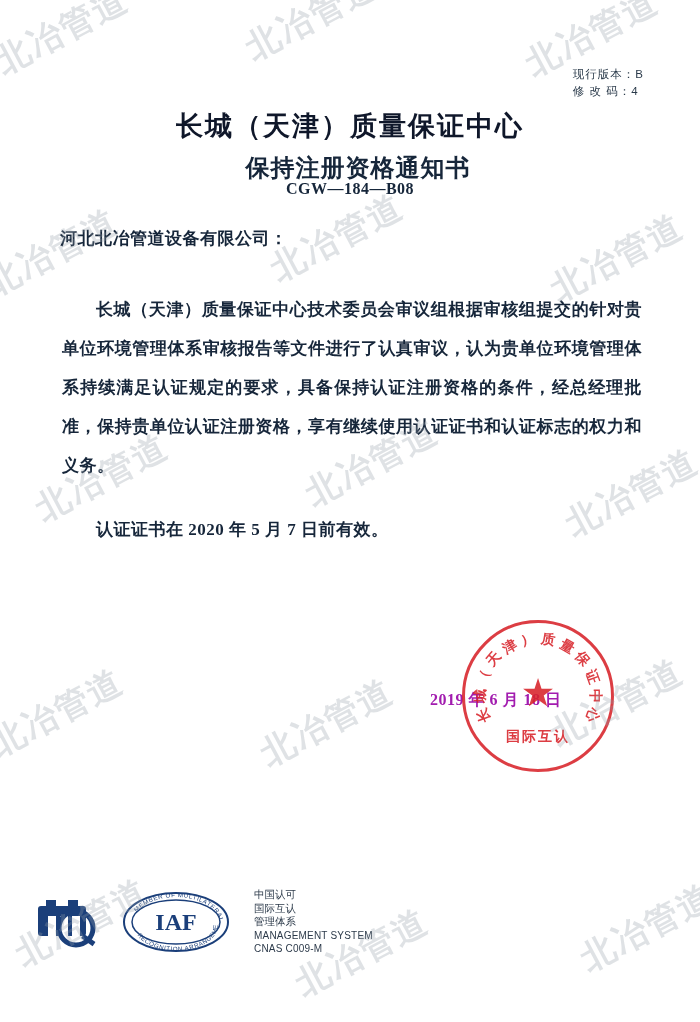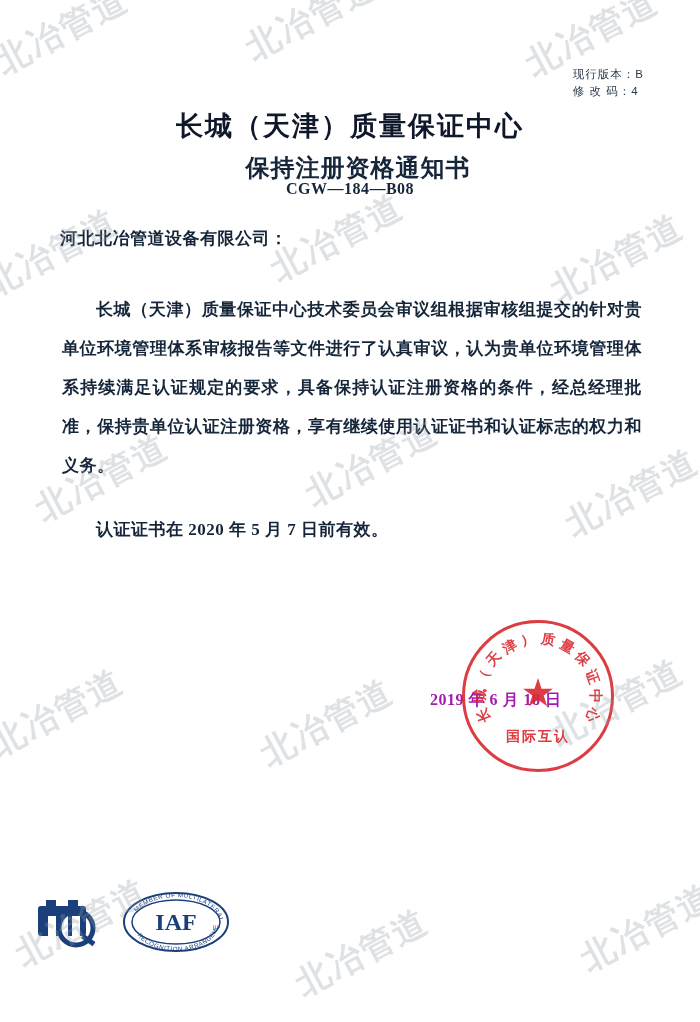--- a/index.html
+++ b/index.html
@@ -309,15 +309,22 @@
           <textPath href="#arcTop" startOffset="12%">MEMBER OF MULTILATERAL</textPath>
         </text>
         <text font-family="Liberation Sans, sans-serif" font-size="6.2" fill="#1b3f7a" letter-spacing="0.6">
           <textPath href="#arcBot" startOffset="10%">RECOGNITION ARRANGEMENT</textPath>
         </text>
         <text x="56" y="39" text-anchor="middle" font-family="Liberation Serif, serif" font-weight="700" font-size="24" fill="#1b3f7a">IAF</text>
       </svg>
     </div>
 
 
+    <div id="cnas-text">
+      <div class="zh">中国认可</div>
+      <div class="zh">国际互认</div>
+      <div class="zh">管理体系</div>
+      <div class="en">MANAGEMENT SYSTEM</div>
+      <div class="en">CNAS C009-M</div>
+    </div>
   </div>
 
 </div>
 
 </body></html>

